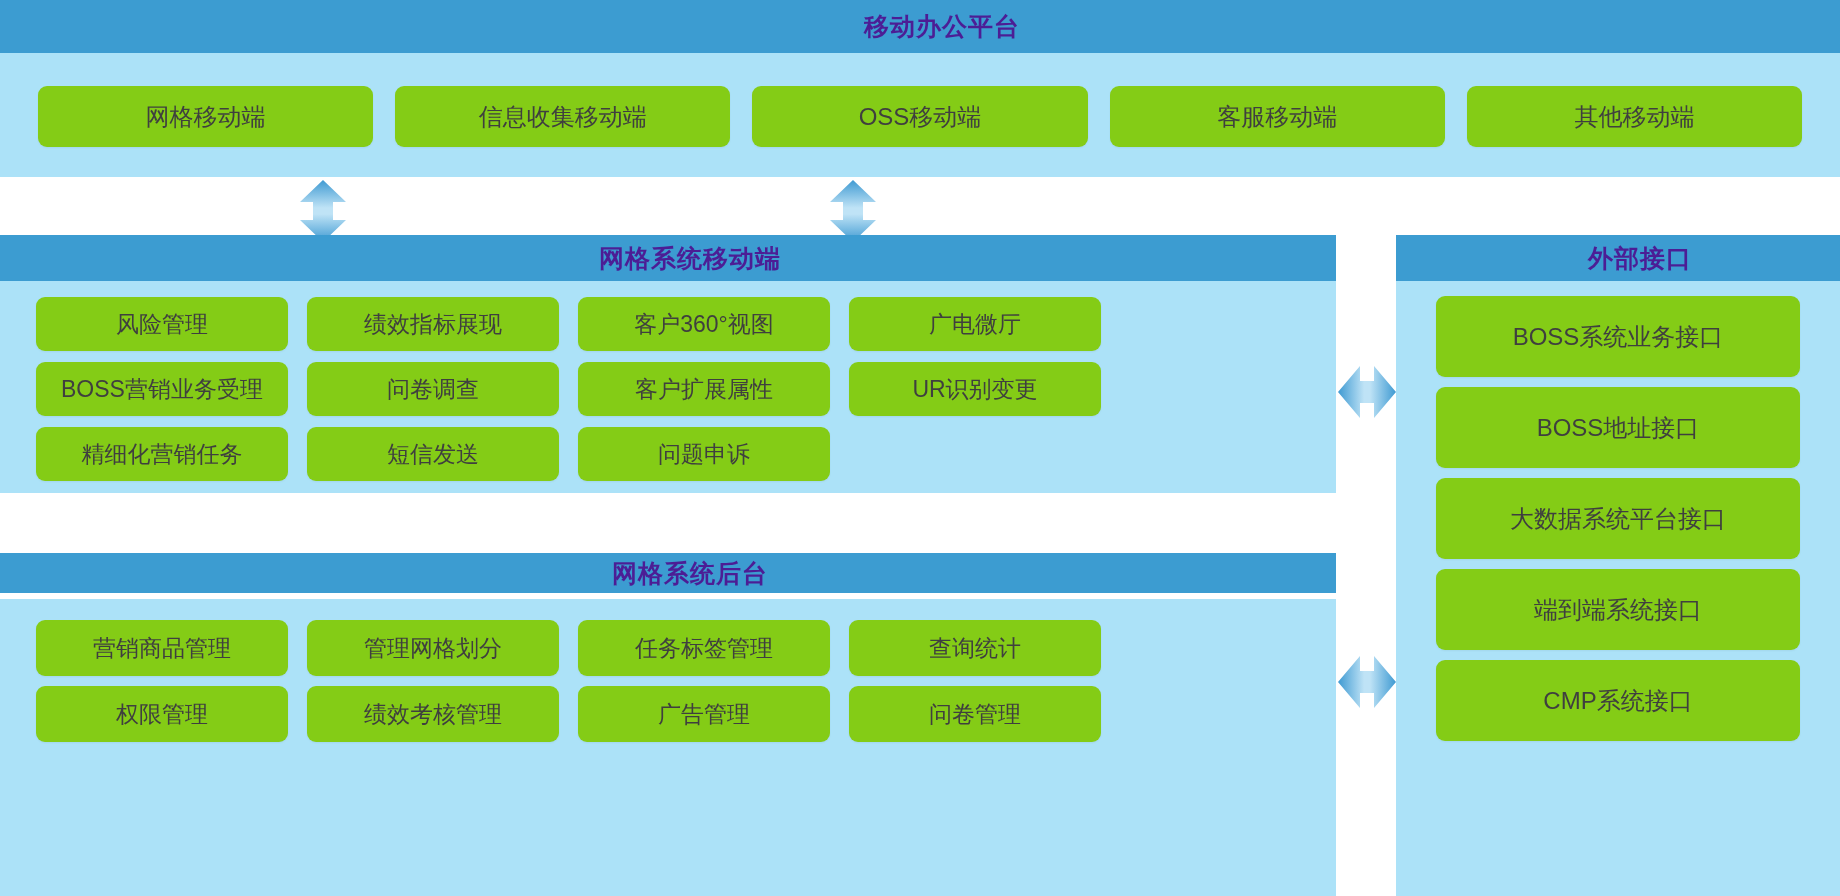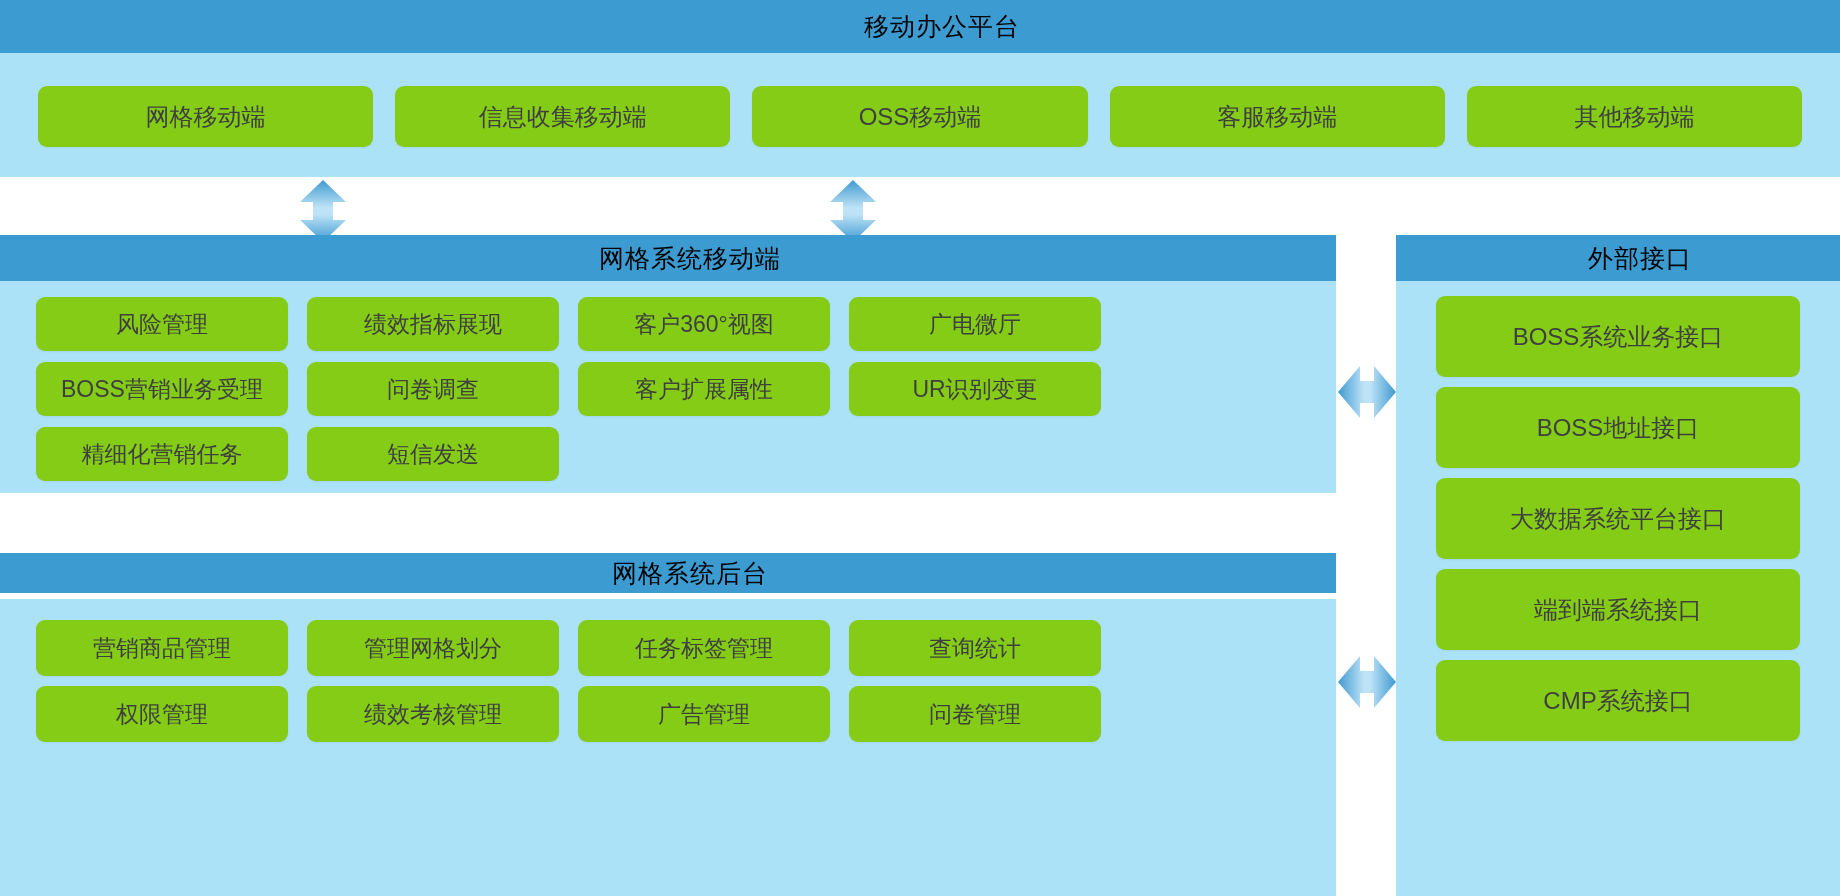--- a/index.html
+++ b/index.html
@@ -15,23 +15,23 @@
   #root {
     position: relative;
     width: 1840px;
     height: 896px;
     background: #ffffff;
   }
 
   
   .band-header {
     background: #3c9cd1;
-    color: #000000;
+    color: #4c1d95;
     font-size: 25px;
-    font-weight: normal;
+    font-weight: bold;
     letter-spacing: 1px;
     display: flex;
     align-items: center;
     justify-content: center;
     padding-left: 44px;
   }
 
   .band-body {
     background: #ace2f8;
   }
@@ -196,20 +196,21 @@
     <div class="chip">风险管理</div>
     <div class="chip">绩效指标展现</div>
     <div class="chip">客户360°视图</div>
     <div class="chip">广电微厅</div>
     <div class="chip">BOSS营销业务受理</div>
     <div class="chip">问卷调查</div>
     <div class="chip">客户扩展属性</div>
     <div class="chip">UR识别变更</div>
     <div class="chip">精细化营销任务</div>
     <div class="chip">短信发送</div>
+    <div class="chip">问题申诉</div>
   </div>
 
   <div id="backend-header" class="band-header">
     <span>网格系统后台</span>
   </div>
   <div id="backend-body" class="band-body"></div>
   <div id="backend-grid">
     <div class="chip">营销商品管理</div>
     <div class="chip">管理网格划分</div>
     <div class="chip">任务标签管理</div>

